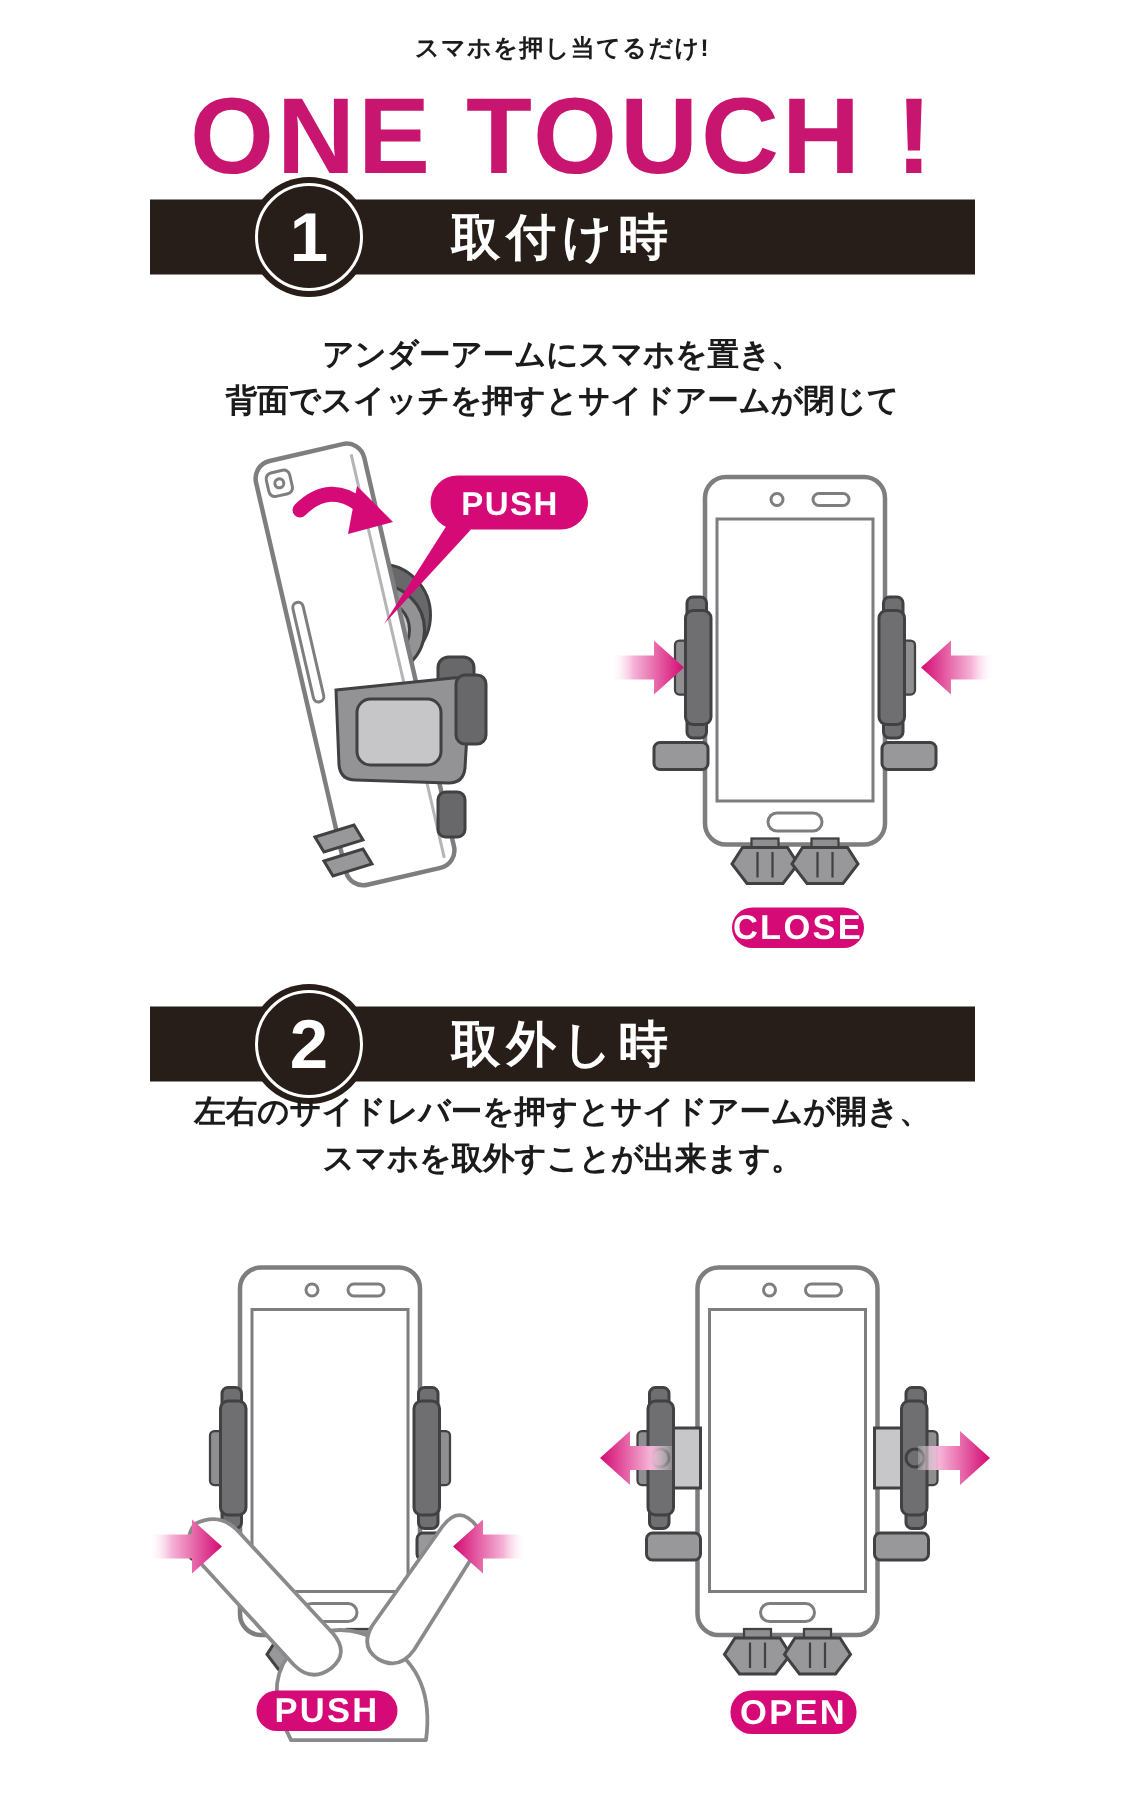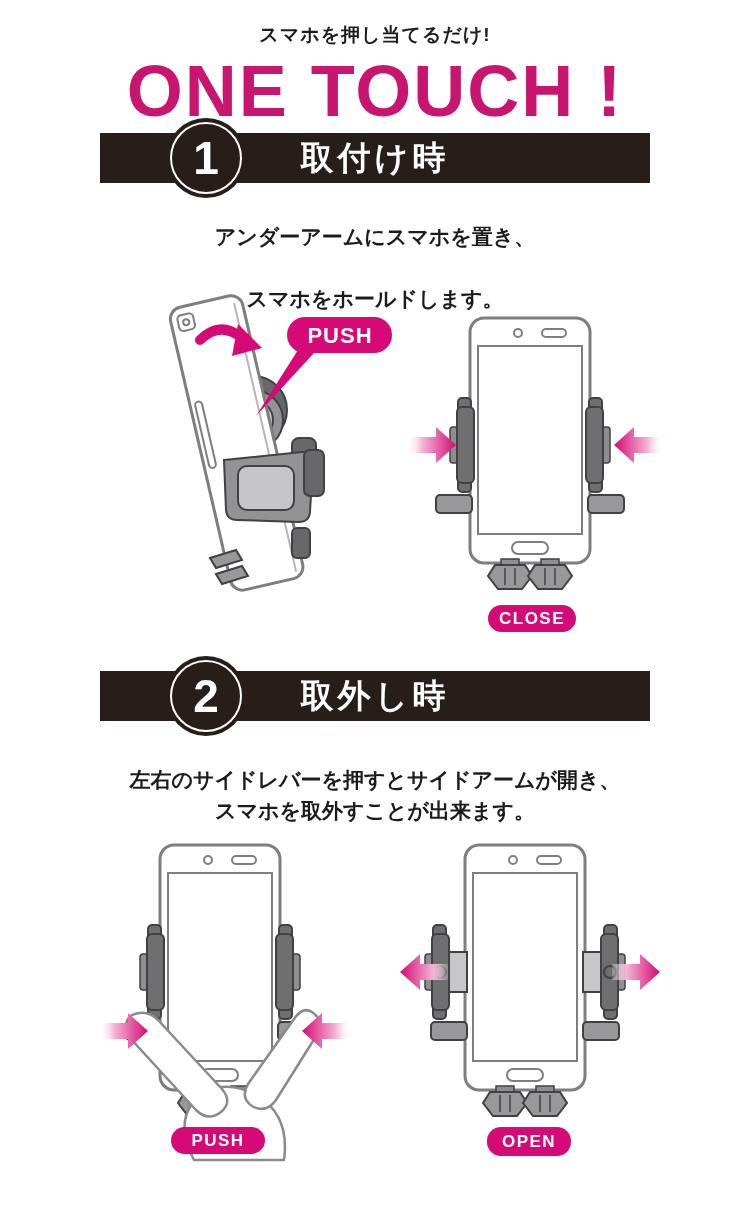--- a/index.html
+++ b/index.html
@@ -1,35 +1,35 @@
 <!DOCTYPE html>
 <html style="--magenta: #d60a77; --magenta_dark: #c8156f; --black: #271d19;"><head>
 <meta charset="utf-8">
 <style>
   html,body{margin:0;padding:0;background:#fff;}
   .page{position:relative;width:750px;height:1209px;background:#fff;overflow:hidden;
         font-family:"Liberation Sans","DejaVu Sans",sans-serif;}
   .tagline{position:absolute;top:22px;left:0;width:100%;text-align:center;
-           font-size:19px;font-weight:700;color:#1c1c1c;letter-spacing:1px;}
+           font-size:16px;font-weight:700;color:#1c1c1c;letter-spacing:1px;}
   .main-title{position:absolute;top:50px;left:0;width:100%;text-align:center;
               font-size:72px;font-weight:700;color:var(--magenta_dark,#c8156f);letter-spacing:2px;}
   .banner{position:absolute;left:100px;width:550px;height:50px;background:var(--black,#271d19);}
   .banner-title{position:absolute;left:0;right:0;top:0;height:50px;line-height:50px;
                 text-align:center;color:#fff;font-size:33px;
                 font-weight:700;letter-spacing:4px;}
   .num-circle{position:absolute;left:66px;top:-15px;width:80px;height:80px;border-radius:50%;
               background:var(--black,#271d19);color:#fff;text-align:center;line-height:80px;
               font-size:46px;font-weight:700;}
   .num-circle::after{content:'';position:absolute;inset:4px;border:2px solid #fff;border-radius:50%;}
   .para{position:absolute;left:0;width:100%;text-align:center;color:#1b1b1b;
         font-size:21px;font-weight:700;line-height:31px;}
   .illo{position:absolute;}
   .illo svg{display:block;}
   .pill{position:absolute;background:var(--magenta,#d60a77);color:#fff;font-weight:700;
-        font-size:17px;letter-spacing:1.5px;display:flex;align-items:center;justify-content:center;
+        font-size:23px;letter-spacing:1.5px;display:flex;align-items:center;justify-content:center;
         border-radius:14px;}
   
   .ph{fill:#fff;stroke:#7e7e81;stroke-width:3;}
   .ln{fill:#fff;stroke:#7e7e81;stroke-width:2;}
   .arm{fill:#6f6f72;stroke:#414144;stroke-width:2;}
   .arm2{fill:#8f8f92;stroke:#414144;stroke-width:1.5;}
   .rail{fill:#c7c7c9;stroke:#414144;stroke-width:2;}
   .ring{fill:none;stroke:#414144;stroke-width:2;}
   .lever{fill:#98989b;stroke:#414144;stroke-width:2;}
   .lnln{stroke:#414144;stroke-width:1.5;}
@@ -51,22 +51,21 @@
 
   <div class="banner" style="top:133px;">
     <div class="banner-title">取付け時</div>
     <div class="num-circle">
       <span>1</span>
     </div>
   </div>
 
   <div class="para" style="top:205px;margin-top:16px;">
     <span>アンダーアームにスマホを置き、</span><br>
-    <br>
-    <span>スマホをホールドします。</span>
+    <span>背面でスイッチを押すとサイドアームが閉じて</span><br>
   </div>
 
   <div class="illo" id="illoA" style="left:140px;top:292px;width:280px;height:330px;">
       <svg viewBox="0 0 280 330" width="280" height="330">
         <circle cx="113" cy="118" r="34" class="g1"></circle>
         <circle cx="113" cy="128" r="30" class="g2"></circle>
         <circle cx="113" cy="128" r="20" class="g3"></circle>
         <circle cx="113" cy="128" r="12" class="ph"></circle>
         <circle cx="113" cy="128" r="6" class="g1"></circle>
         <rect x="152" y="146" width="24" height="30" rx="7" class="g1"></rect>
@@ -135,21 +134,21 @@
     </div>
   <div class="pill" style="left:488px;top:605px;width:88px;height:27px;">CLOSE</div>
 
   <div class="banner" style="top:671px;">
     <div class="banner-title">取外し時</div>
     <div class="num-circle">
       <span>2</span>
     </div>
   </div>
 
-  <div class="para" style="top:764px;">
+  <div class="para" style="top:726px;">
     <span>左右のサイドレバーを押すとサイドアームが開き、</span><br>
     <span>スマホを取外すことが出来ます。</span>
   </div>
 
   <div class="illo" id="illoC" style="left:100px;top:820px;width:280px;height:360px;">
       <svg viewBox="0 0 280 360" width="280" height="360">
         <defs>
           <linearGradient id="gC" x1="0" y1="0" x2="1" y2="0">
             <stop offset="0" stop-color="#ffffff" stop-opacity="0.2"></stop>
             <stop offset="0.3" stop-color="#f5b3d6"></stop>

